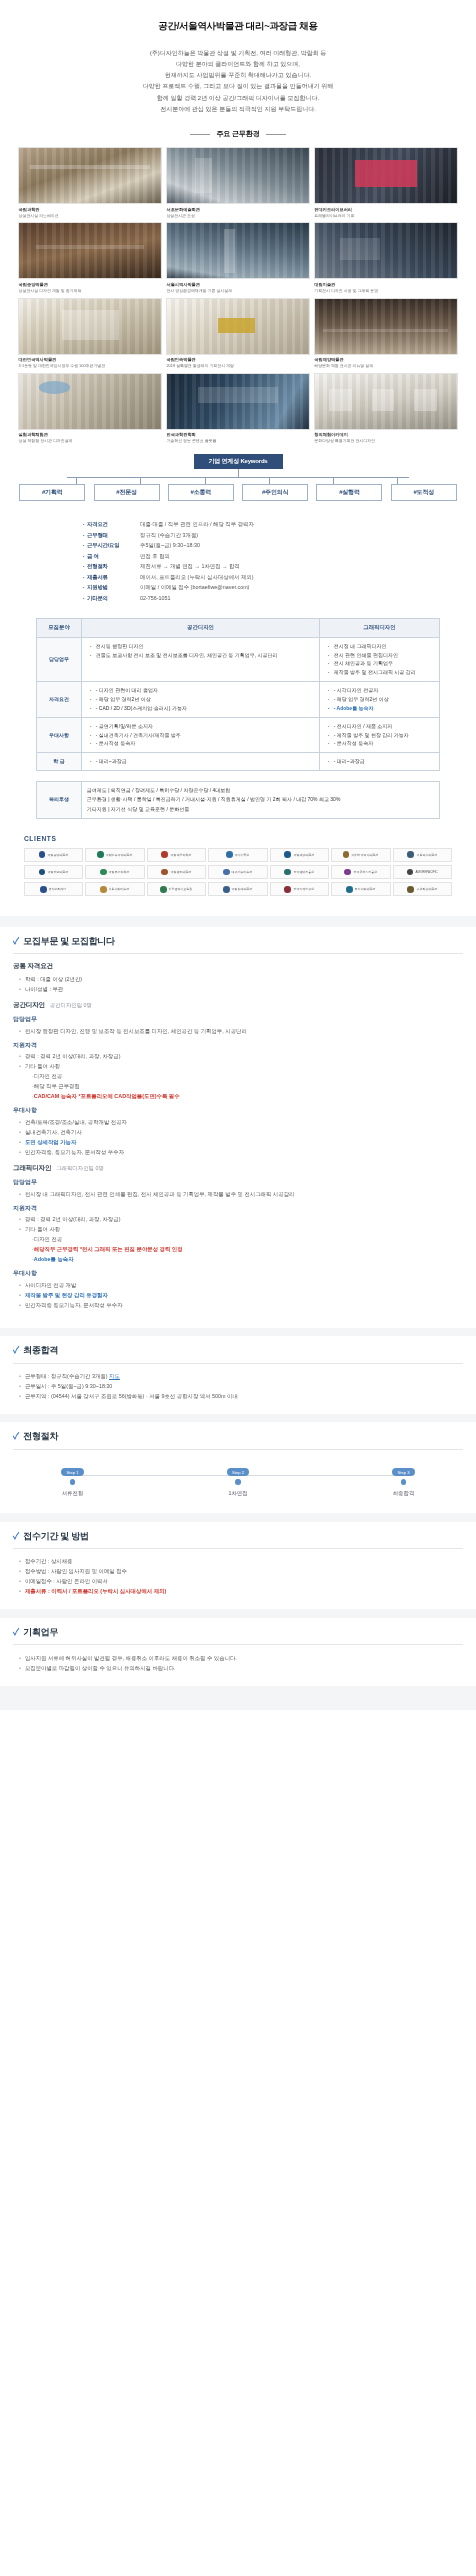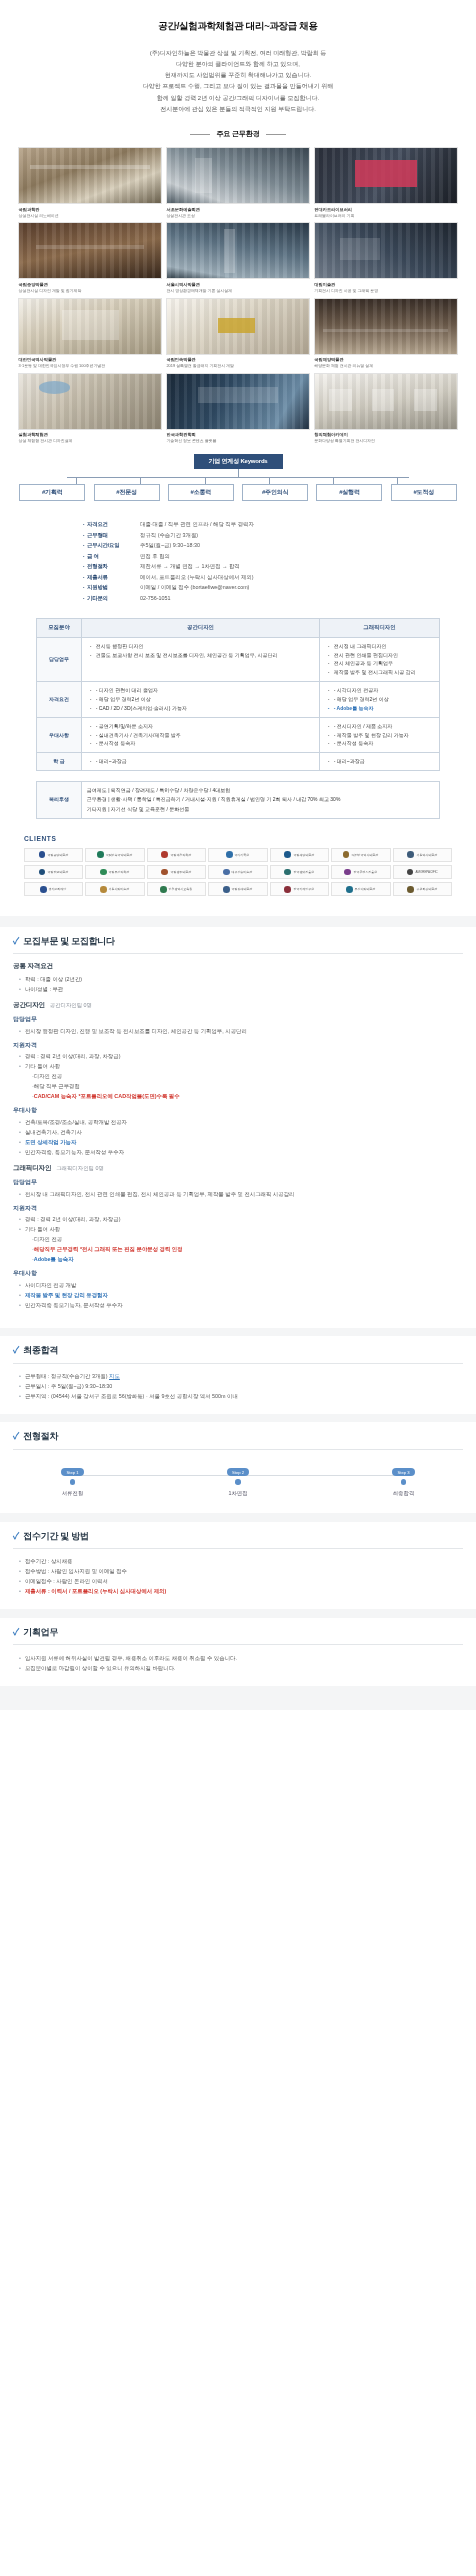--- a/index.html
+++ b/index.html
@@ -125,21 +125,21 @@
   .step .pill { display: inline-block; background: #5b8fc9; color: #fff; font-size: 4.2px; padding: 1.2px 5.4px; border-radius: 4.8px; }
   .step .dot { width: 5.4px; height: 5.4px; border-radius: 50%; background: #5b8fc9; margin: 3.6px auto 4.8px; position: relative; z-index: 2; }
   .step .sl { font-size: 5.4px; color: #556; }
 </style>
 </head>
 <body>
 
 <div class="page">
 
   <div class="top-header">
-    <div class="recruit-title">공간/실험과학체험관 대리~과장급 채용</div>
+    <div class="recruit-title">공간/서울역사박물관 대리~과장급 채용</div>
   </div>
 
   <div class="intro">
     <div>(주)디자인하늘은 박물관 상설 및 기획전, 여러 미래형관, 박람회 등</div>
     <div>다양한 분야의 클라이언트와 함께 하고 있으며,</div>
     <div>현재까지도 사업범위를 꾸준히 확대해나가고 있습니다.</div>
     <div>다양한 프로젝트 수행, 그리고 보다 질이 있는 결과물을 만들어내기 위해</div>
     <div>함께 일할 경력 2년 이상 공간/그래픽 디자이너를 모집합니다.</div>
     <div>전시분야에 관심 있은 분들의 적극적인 지원 부탁드립니다.</div>
   </div>

